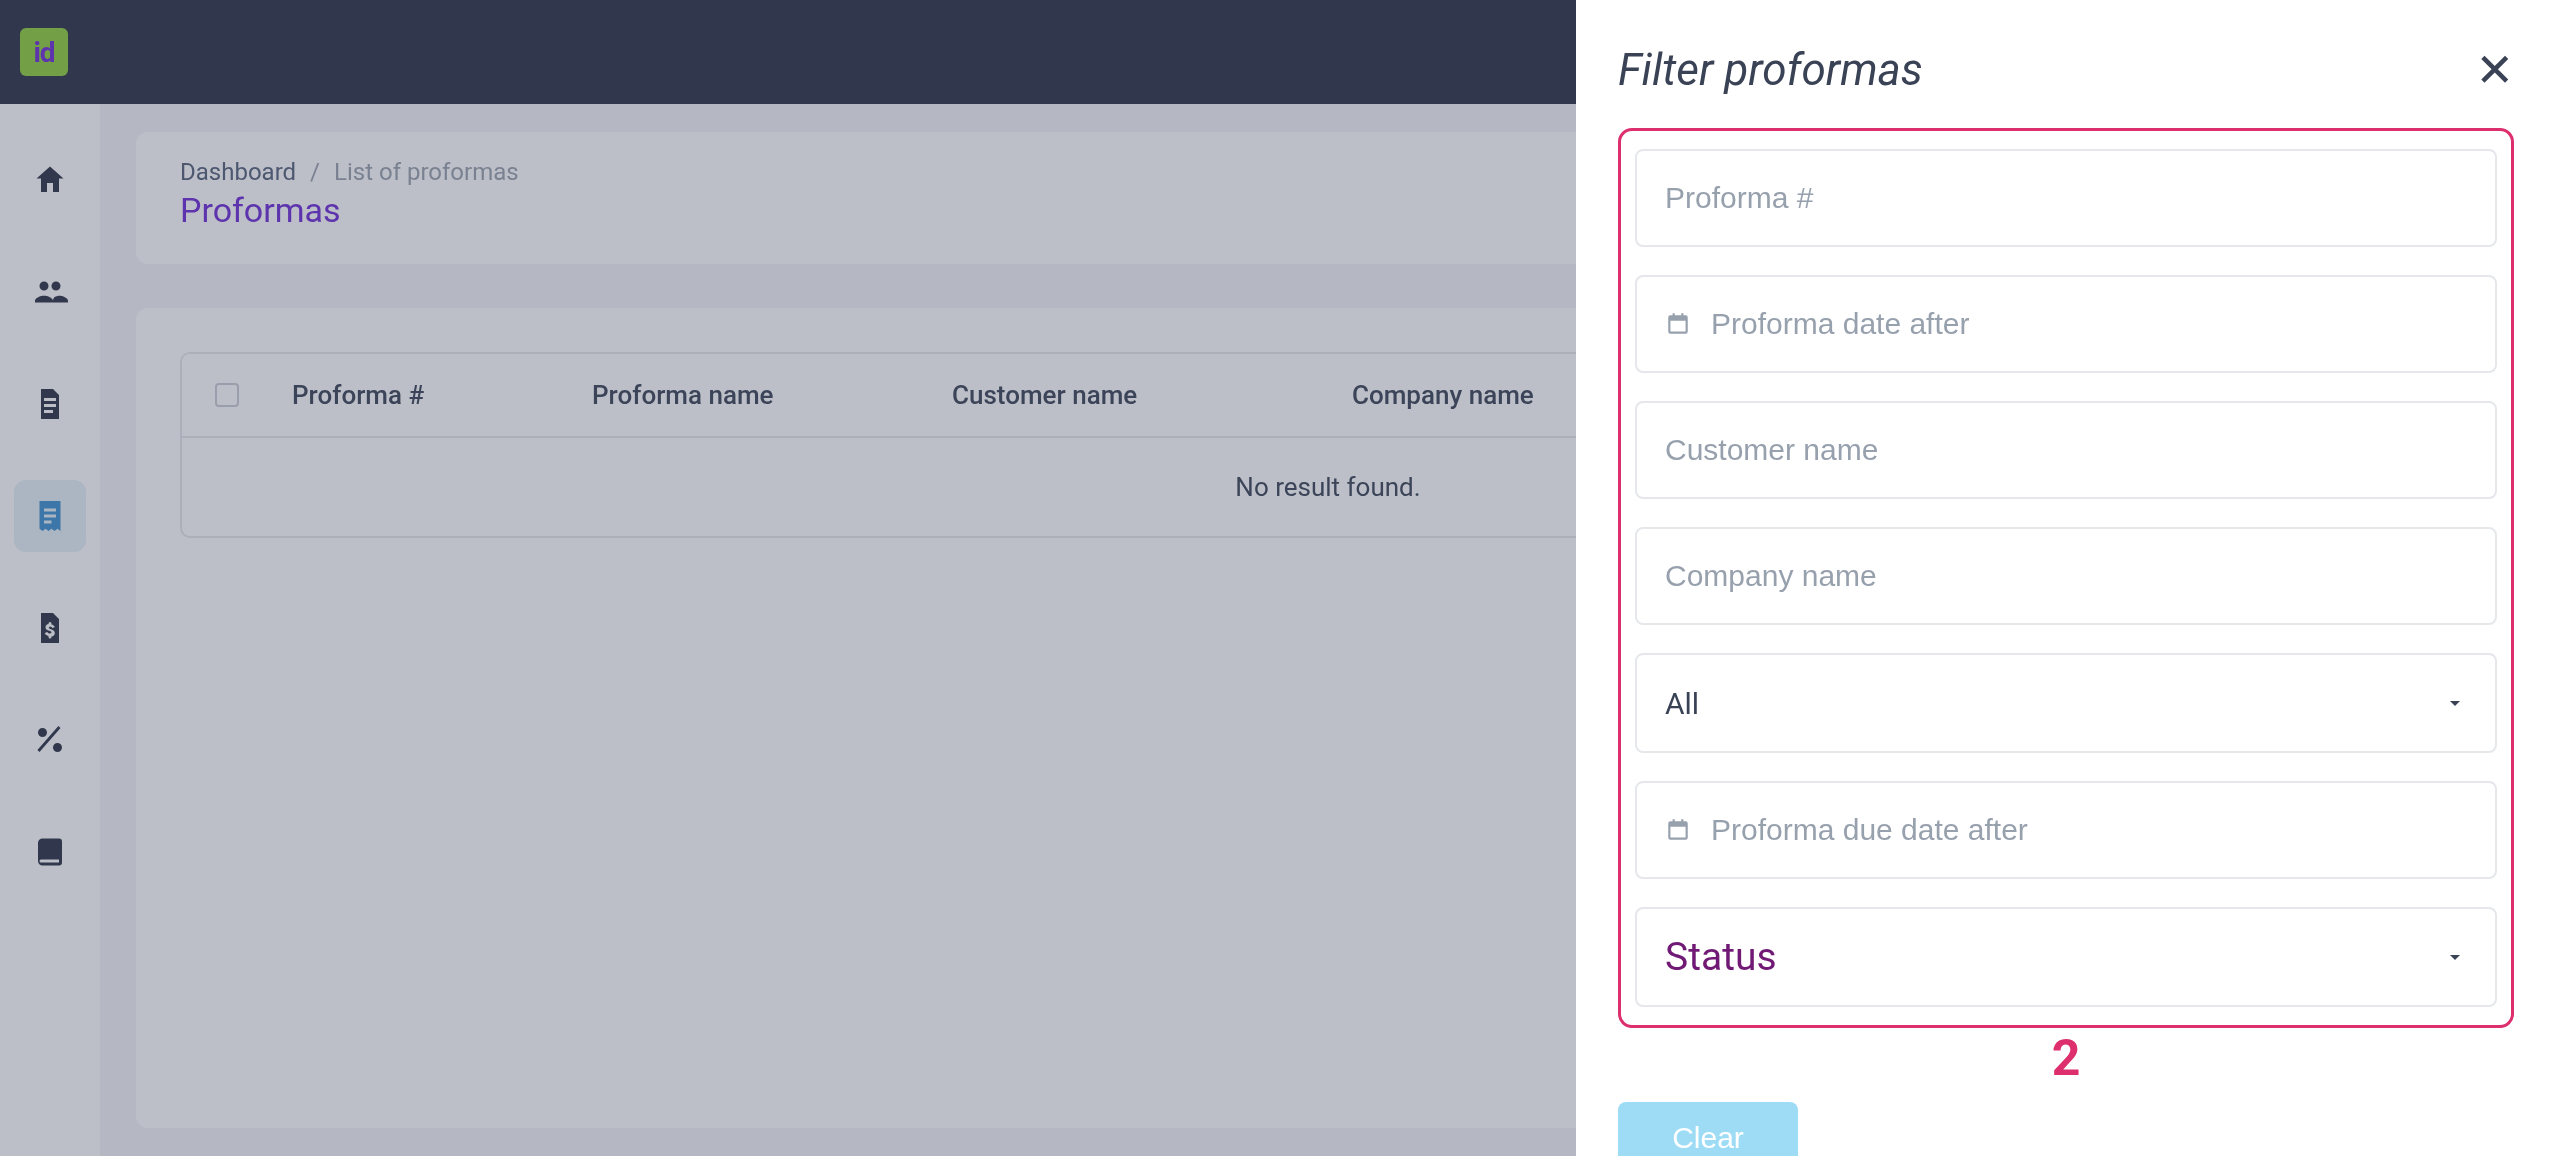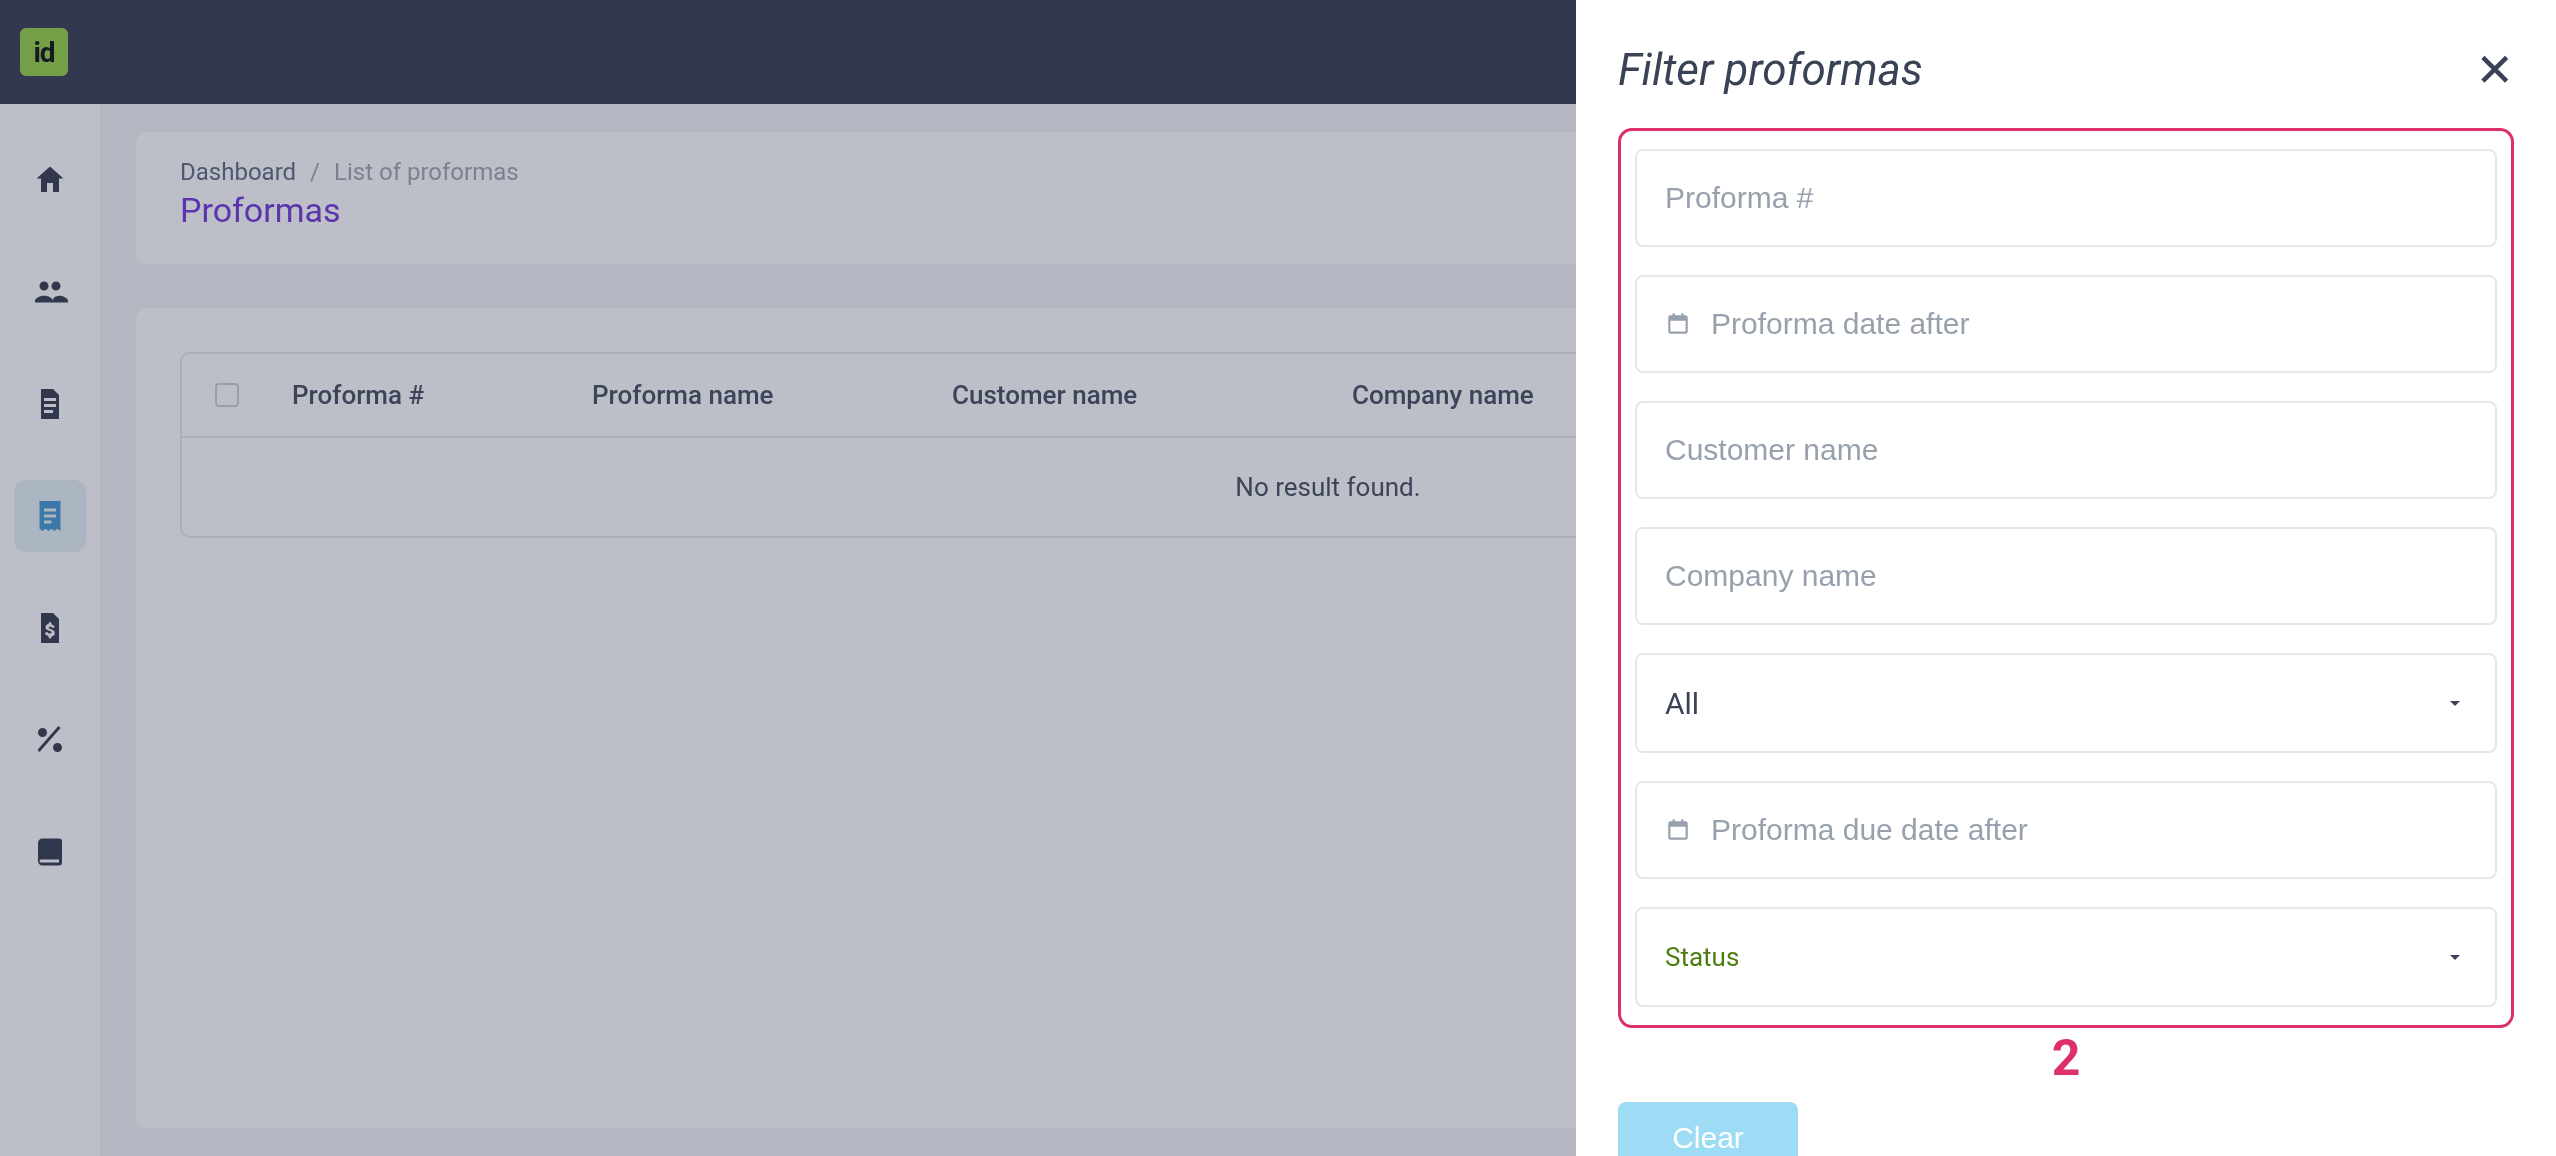--- a/index.html
+++ b/index.html
@@ -1,21 +1,21 @@
 <!DOCTYPE html>
 <html><head>
 <meta charset="utf-8">
 <style>
 * { box-sizing: border-box; margin: 0; padding: 0; }
 html, body { width: 2556px; height: 1156px; font-family: -apple-system, BlinkMacSystemFont, "Segoe UI", Roboto, "Helvetica Neue", Arial, sans-serif; overflow: hidden; }
 body { display: flex; flex-direction: column; background: #f4f5f7; }
 
 
 .topbar { height: 104px; background: #2a2f43; display: flex; align-items: center; padding-left: 20px; }
-.logo-sq { width: 48px; height: 48px; background: #8fce3a; border-radius: 6px; display: flex; align-items: center; justify-content: center; color: #000000; font-weight: 700; font-size: 28px; letter-spacing: -1px; }
+.logo-sq { width: 48px; height: 48px; background: #8fce3a; border-radius: 6px; display: flex; align-items: center; justify-content: center; color: #6d28d9; font-weight: 700; font-size: 28px; letter-spacing: -1px; }
 
 
 .body-row { display: flex; flex: 1; min-height: 0; }
 
 
 .sidebar { width: 100px; background: #fff; display: flex; flex-direction: column; align-items: center; padding-top: 40px; gap: 40px; }
 .side-item { width: 72px; height: 72px; border-radius: 12px; display: flex; align-items: center; justify-content: center; cursor: pointer; }
 .side-item.active { background: #e7f0f7; }
 .side-item svg { width: 36px; height: 36px; }
 .side-item .ico { fill: #2a2f43; }
@@ -54,21 +54,21 @@
 
 .field { border: 2px solid #e5e7eb; border-radius: 8px; padding: 0 28px; height: 98px; display: flex; align-items: center; gap: 20px; cursor: text; position: relative; }
 .field input { border: none; outline: none; font-size: 30px; color: #3a4255; width: 100%; background: transparent; }
 .field input::placeholder { color: #97a0ad; }
 .cal-icon { width: 26px; height: 26px; flex: none; }
 .cal-icon svg { width: 26px; height: 26px; display: block; }
 
 .select-field { border: 2px solid #e5e7eb; border-radius: 8px; padding: 14px 28px 14px 28px; height: 100px; display: flex; flex-direction: column; justify-content: center; cursor: pointer; position: relative; }
 .select-field .small-label { font-size: 22px; color: #97a0ad; }
 .select-field .value { font-size: 30px; color: #3a4255; }
-.select-field .only-ph { font-size: 26px; color: #4d7c0f; }
+.select-field .only-ph { font-size: 39px; color: #701a75; }
 .select-field .chev { position: absolute; right: 28px; top: 50%; transform: translateY(-50%); }
 .chev svg { width: 24px; height: 24px; display: block; }
 
 .annot { position: absolute; left: 50%; transform: translateX(-50%); bottom: -62px; font-size: 50px; font-weight: 700; color: #dd2f6e; }
 
 .drawer-actions { margin-top: 74px; }
 .clear-btn { background: #9edcf6; color: #fff; border: none; border-radius: 8px; width: 180px; height: 72px; font-size: 30px; cursor: pointer; }
 
 </style>
 </head>

